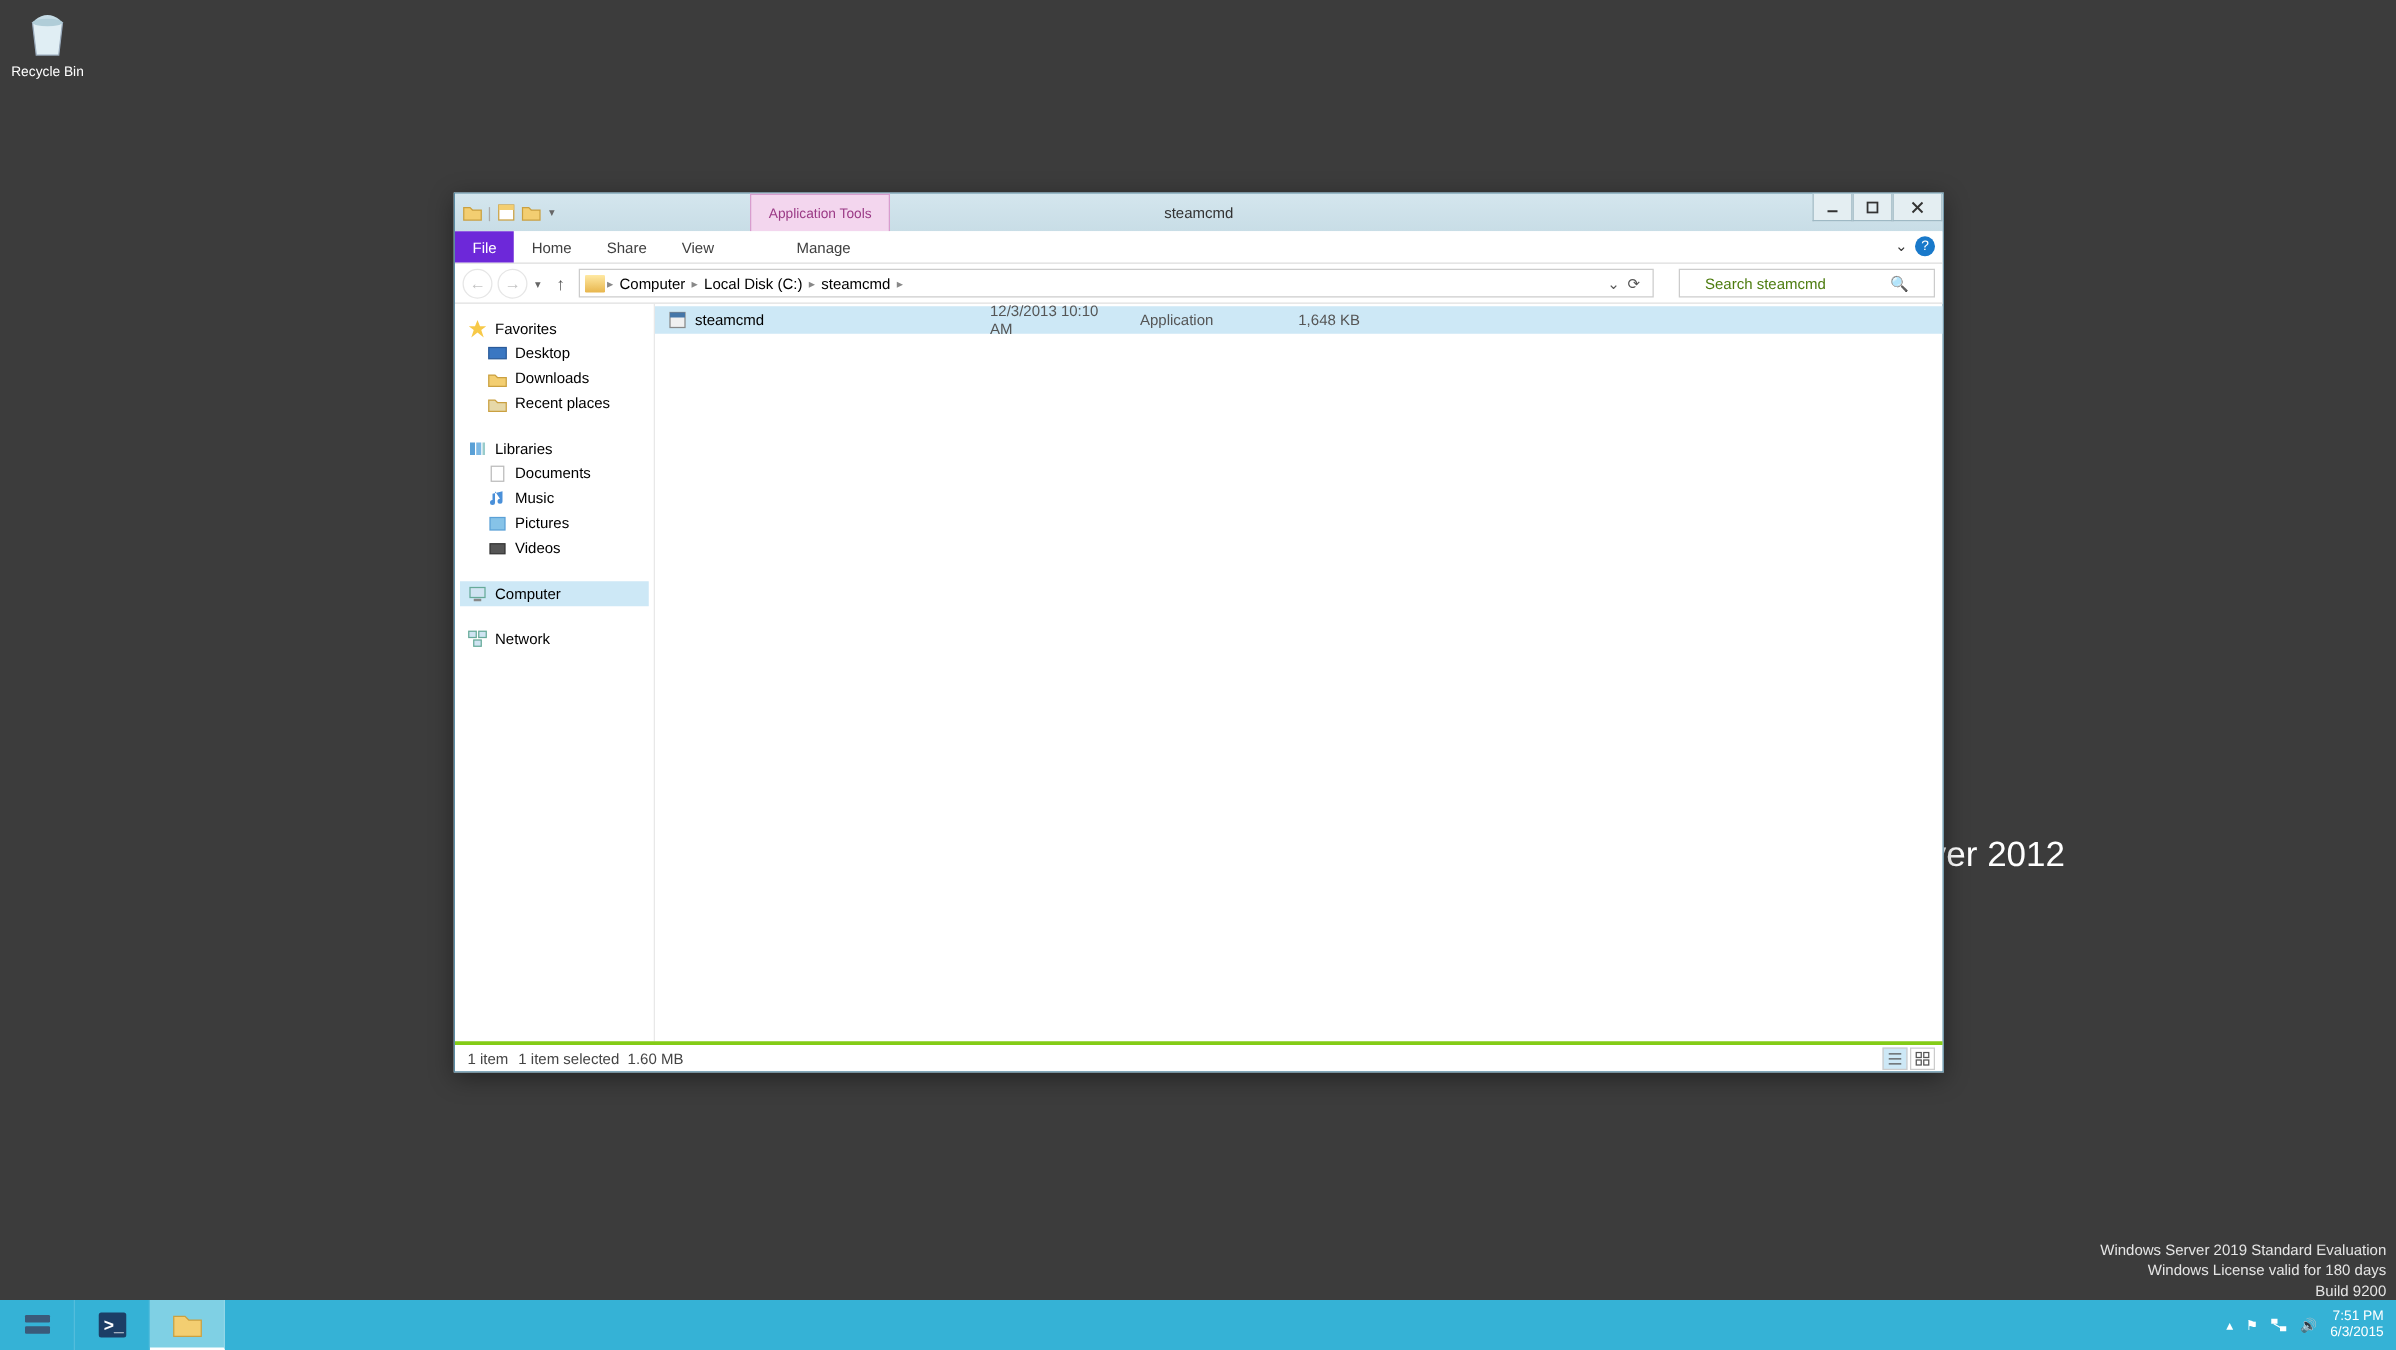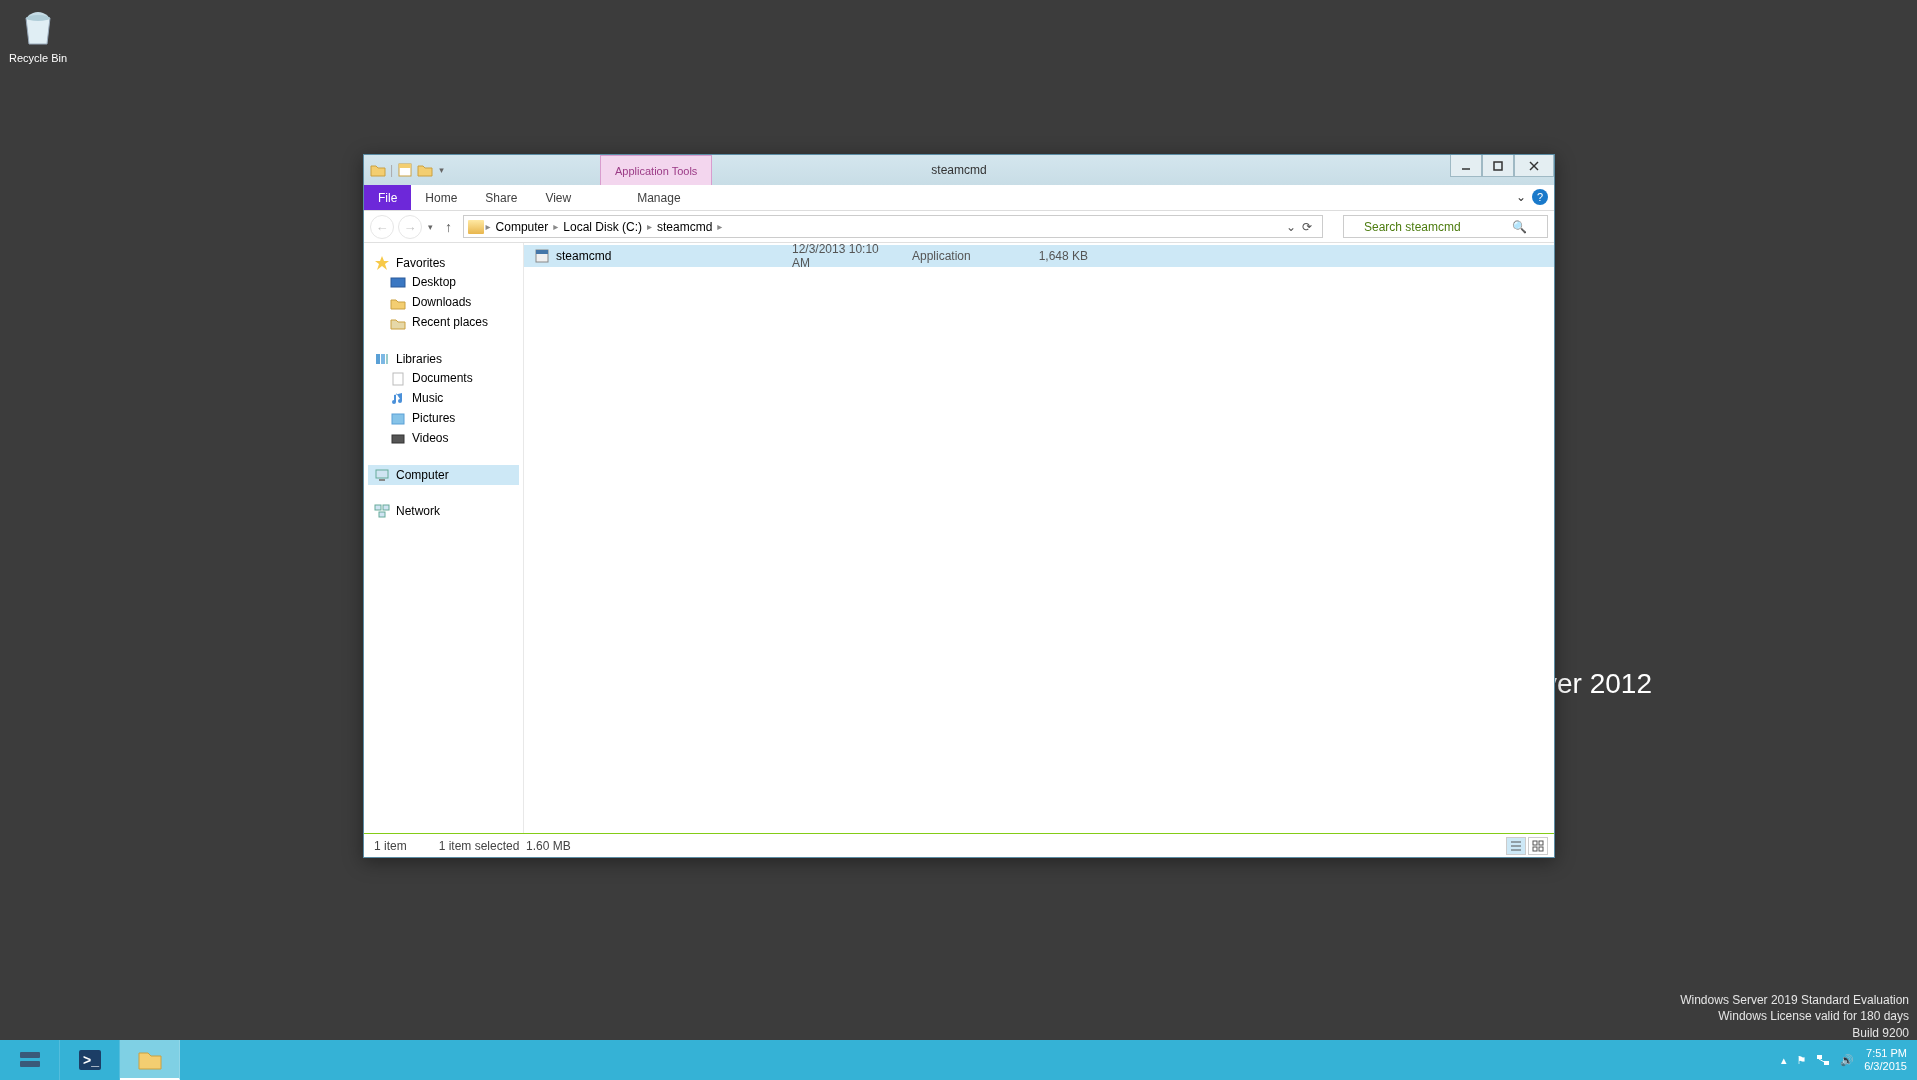--- a/index.html
+++ b/index.html
@@ -66,21 +66,21 @@
 
 .list-body { flex: 1; padding-top: 2px; }
 .row { height: 22px; display: flex; font-size: 12px; align-items: center; cursor: pointer; }
 .row.selected { background: #cde8f6; }
 .row .cell { padding: 0 10px; }
 .row .cell.name { width: 258px; display: flex; align-items: center; gap: 6px; }
 .row .cell.date { width: 120px; color: #555; }
 .row .cell.type { width: 118px; color: #555; }
 .row .cell.size { width: 78px; text-align: right; color: #555; }
 
-.statusbar { height: 24px; border-top: 1px solid #84cc16; display: flex; align-items: center; font-size: 12px; padding: 0 10px; gap: 32px; color: #444; position: relative; }
+.statusbar { height: 24px; border-top: 3px solid #84cc16; display: flex; align-items: center; font-size: 12px; padding: 0 10px; gap: 8px; color: #444; position: relative; }
 .view-switches { position: absolute; right: 6px; display: flex; gap: 2px; }
 .view-sw { width: 20px; height: 18px; border: 1px solid #ccc; display: flex; align-items: center; justify-content: center; font-size: 10px; cursor: pointer; }
 .view-sw.active { background: #cde8f6; }
 
 
 .taskbar { position: absolute; left: 0; right: 0; bottom: 0; height: 40px; background: #35b2d6; display: flex; align-items: stretch; }
 .task-item { width: 60px; display: flex; align-items: center; justify-content: center; cursor: pointer; border-right: 1px solid rgba(255,255,255,0.15); }
 .task-item.active { background: #7fd0e4; border-bottom: 2px solid #fff; }
 .tray { margin-left: auto; display: flex; align-items: center; gap: 10px; padding: 0 10px; color: white; font-size: 11px; }
 .tray-icon { cursor: pointer; }

